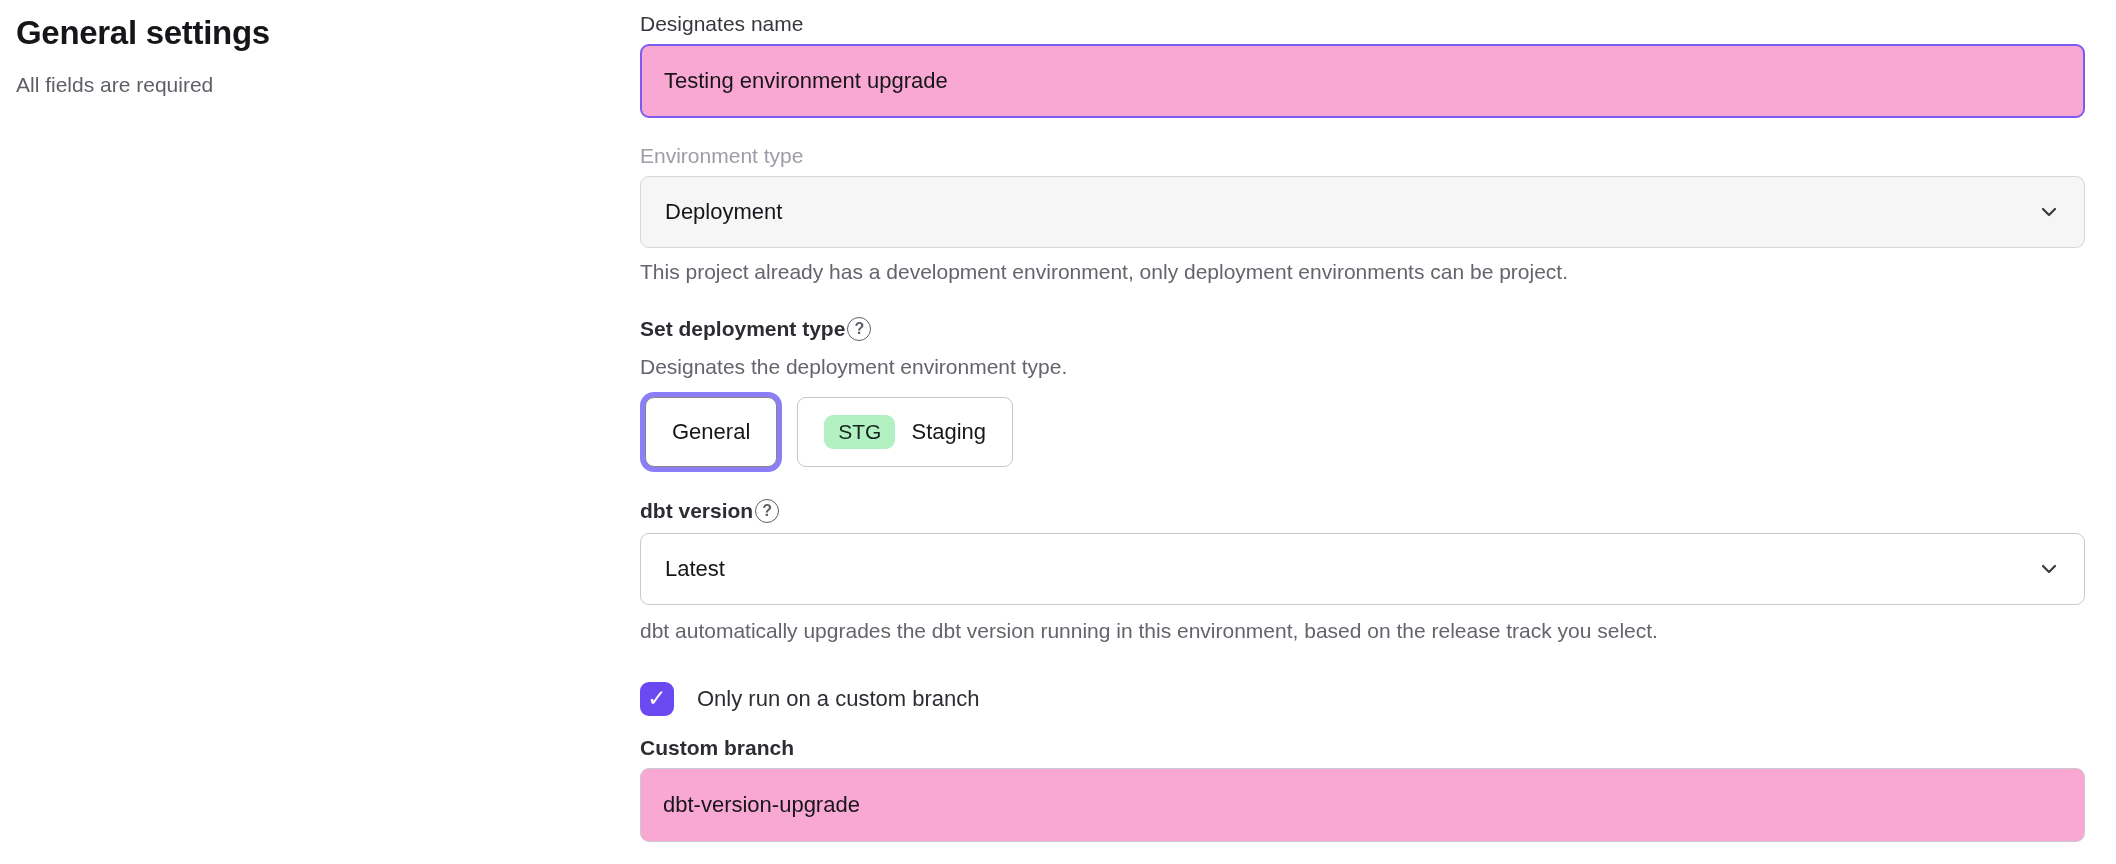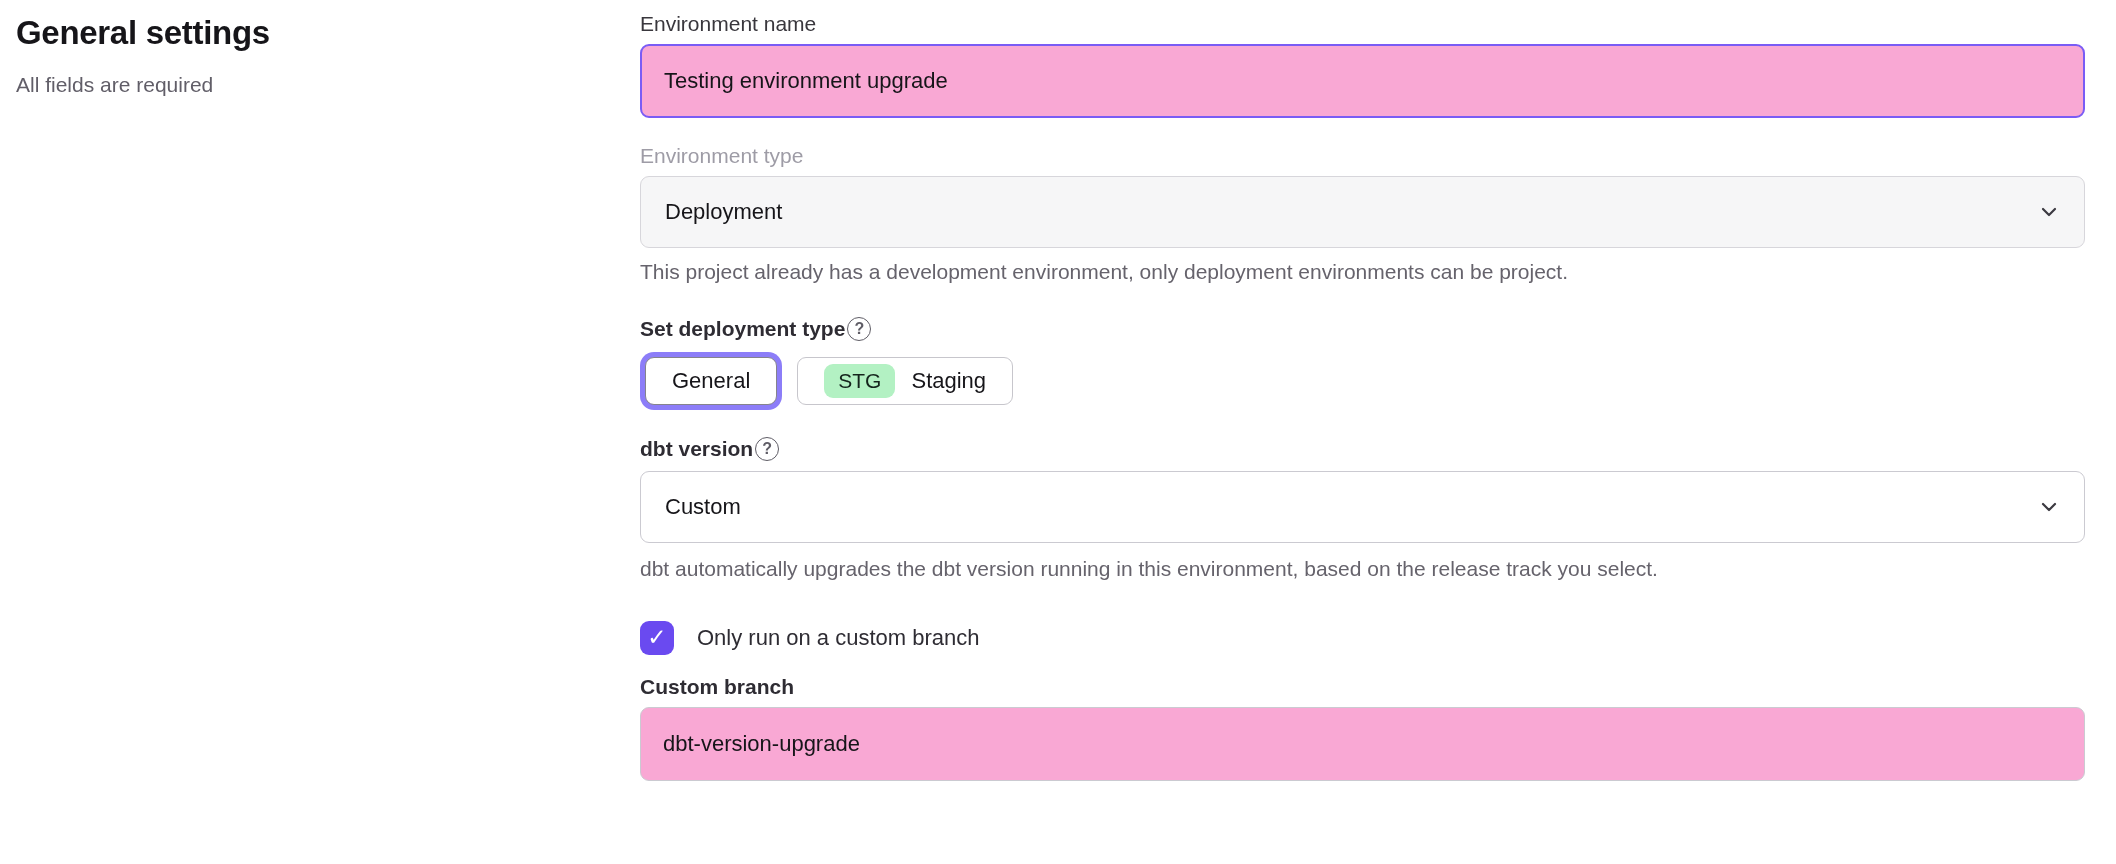--- a/index.html
+++ b/index.html
@@ -109,21 +109,21 @@
 
   .help-text {
     font-size: 21px;
     color: #66636c;
     line-height: 1.3;
   }
 
   
   .option-row { display: flex; align-items: center; gap: 20px; }
   .option-btn {
-    height: 48px;
+    height: 70px;
     background: #ffffff;
     border: 1px solid #c7c6cc;
     border-radius: 9px;
     display: inline-flex;
     align-items: center;
     gap: 16px;
     padding: 0 26px;
     font-family: "Liberation Sans", "DejaVu Sans", sans-serif;
     font-size: 22px;
     color: #161519;
@@ -185,56 +185,57 @@
 <div class="screen">
 
   <div class="page-head">
     <div class="page-title">General settings</div>
     <div class="page-subtitle">All fields are required</div>
   </div>
 
   <div class="form-col">
 
     
-    <div class="field-label">Environment name</div>
+    <div class="field-label">Designates name</div>
     <input type="text" class="text-input focused mt-8" value="Testing environment upgrade" style="">
 
     
     <div class="field-label disabled mt-26">Environment type</div>
     <div class="select-box disabled mt-8">
       <span>Deployment</span>
       <svg class="chevron" viewBox="0 0 22 22">
           <path d="M5 8 L11 14 L17 8"></path>
         </svg>
     </div>
     <div class="help-text mt-10">This project already has a development environment, only deployment environments can be project.</div>
 
     
     <div class="label-row mt-32">
       <span class="field-label bold">Set deployment type</span>
       <span class="help-icon">?</span>
     </div>
+    <div class="help-text mt-12">Designates the deployment environment type.</div>
 
     <div class="option-row mt-16">
       <button class="option-btn selected">
         <span>General</span>
       </button>
       <button class="option-btn">
         <span class="type-badge stg">STG</span>
         <span>Staging</span>
       </button>
     </div>
 
     
     <div class="label-row mt-32">
       <span class="field-label bold">dbt version</span>
       <span class="help-icon">?</span>
     </div>
     <div class="select-box mt-10">
-      <span>Custom</span>
+      <span>Latest</span>
       <svg class="chevron" viewBox="0 0 22 22">
           <path d="M5 8 L11 14 L17 8"></path>
         </svg>
     </div>
     <div class="help-text mt-12">dbt automatically upgrades the dbt version running in this environment, based on the release track you select.</div>
 
     
     <div class="checkbox-row mt-38">
       <span class="checkbox">
         <span>✓</span>

